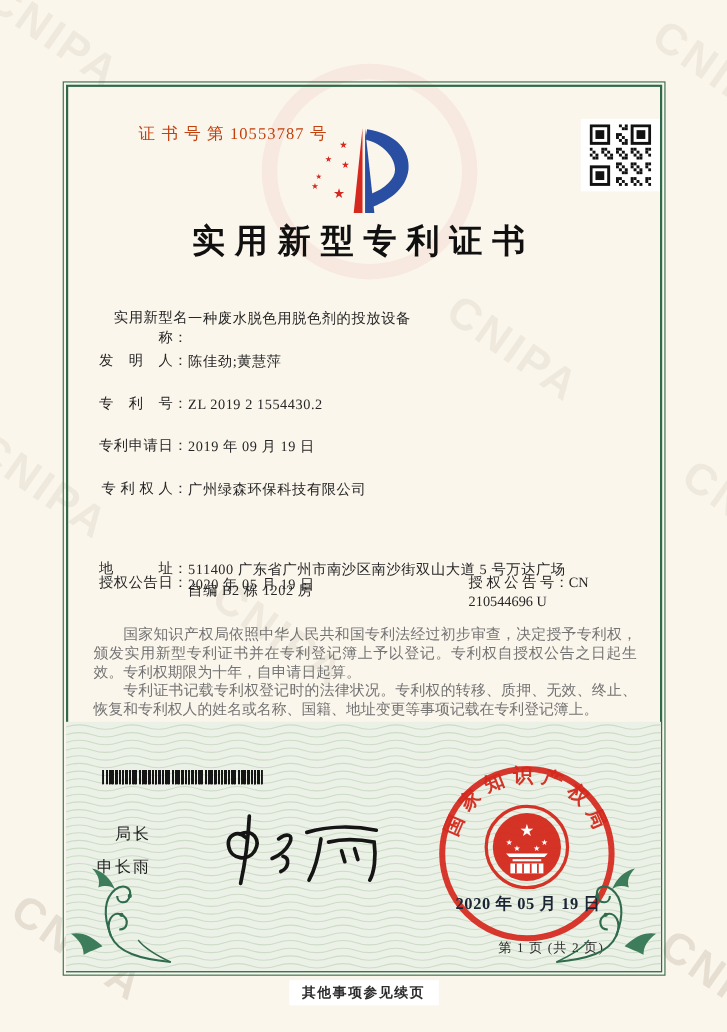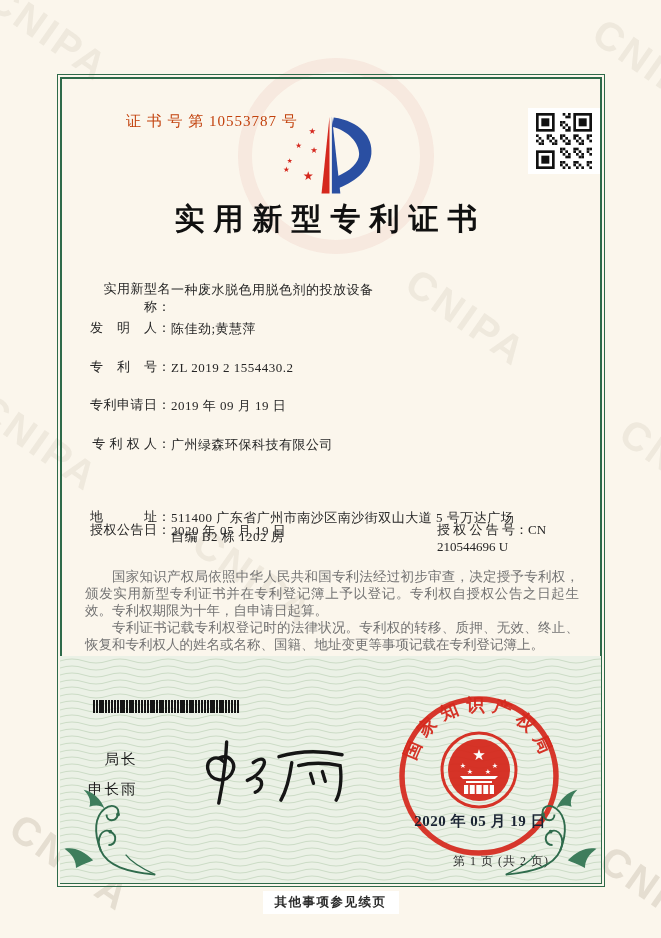--- a/index.html
+++ b/index.html
@@ -41,21 +41,21 @@
   .logo{position:absolute;left:283px;top:114px;z-index:2;}
   .title{
     position:absolute;left:0;right:0;top:199px;text-align:center;
     font-size:30px;font-weight:bold;letter-spacing:9px;color:#101010;z-index:2;
   }
   
   .field-row{position:absolute;left:85px;font-size:13px;color:#262626;z-index:2;}
   .field-label{display:inline-block;width:86px;letter-spacing:0.5px;vertical-align:top;text-align:right;}
   .field-value{display:inline-block;letter-spacing:0.5px;vertical-align:top;
     white-space:pre-line;max-width:410px;line-height:19px;}
-  .grant2{position:absolute;left:352px;top:0;font-family:Liberation Serif, serif;}
+  .grant2{position:absolute;left:341px;top:0;font-family:Liberation Serif, serif;}
   
   .paras{
     position:absolute;left:85px;top:568px;width:494px;z-index:2;
     font-size:13.5px;line-height:17px;color:#737373;text-align:justify;
   }
   .paras p{margin:0;text-indent:2em;}
   
   .band{position:absolute;left:60px;top:656px;width:541px;height:227px;z-index:1;}
   .band svg{display:block;}
   .barcode{

